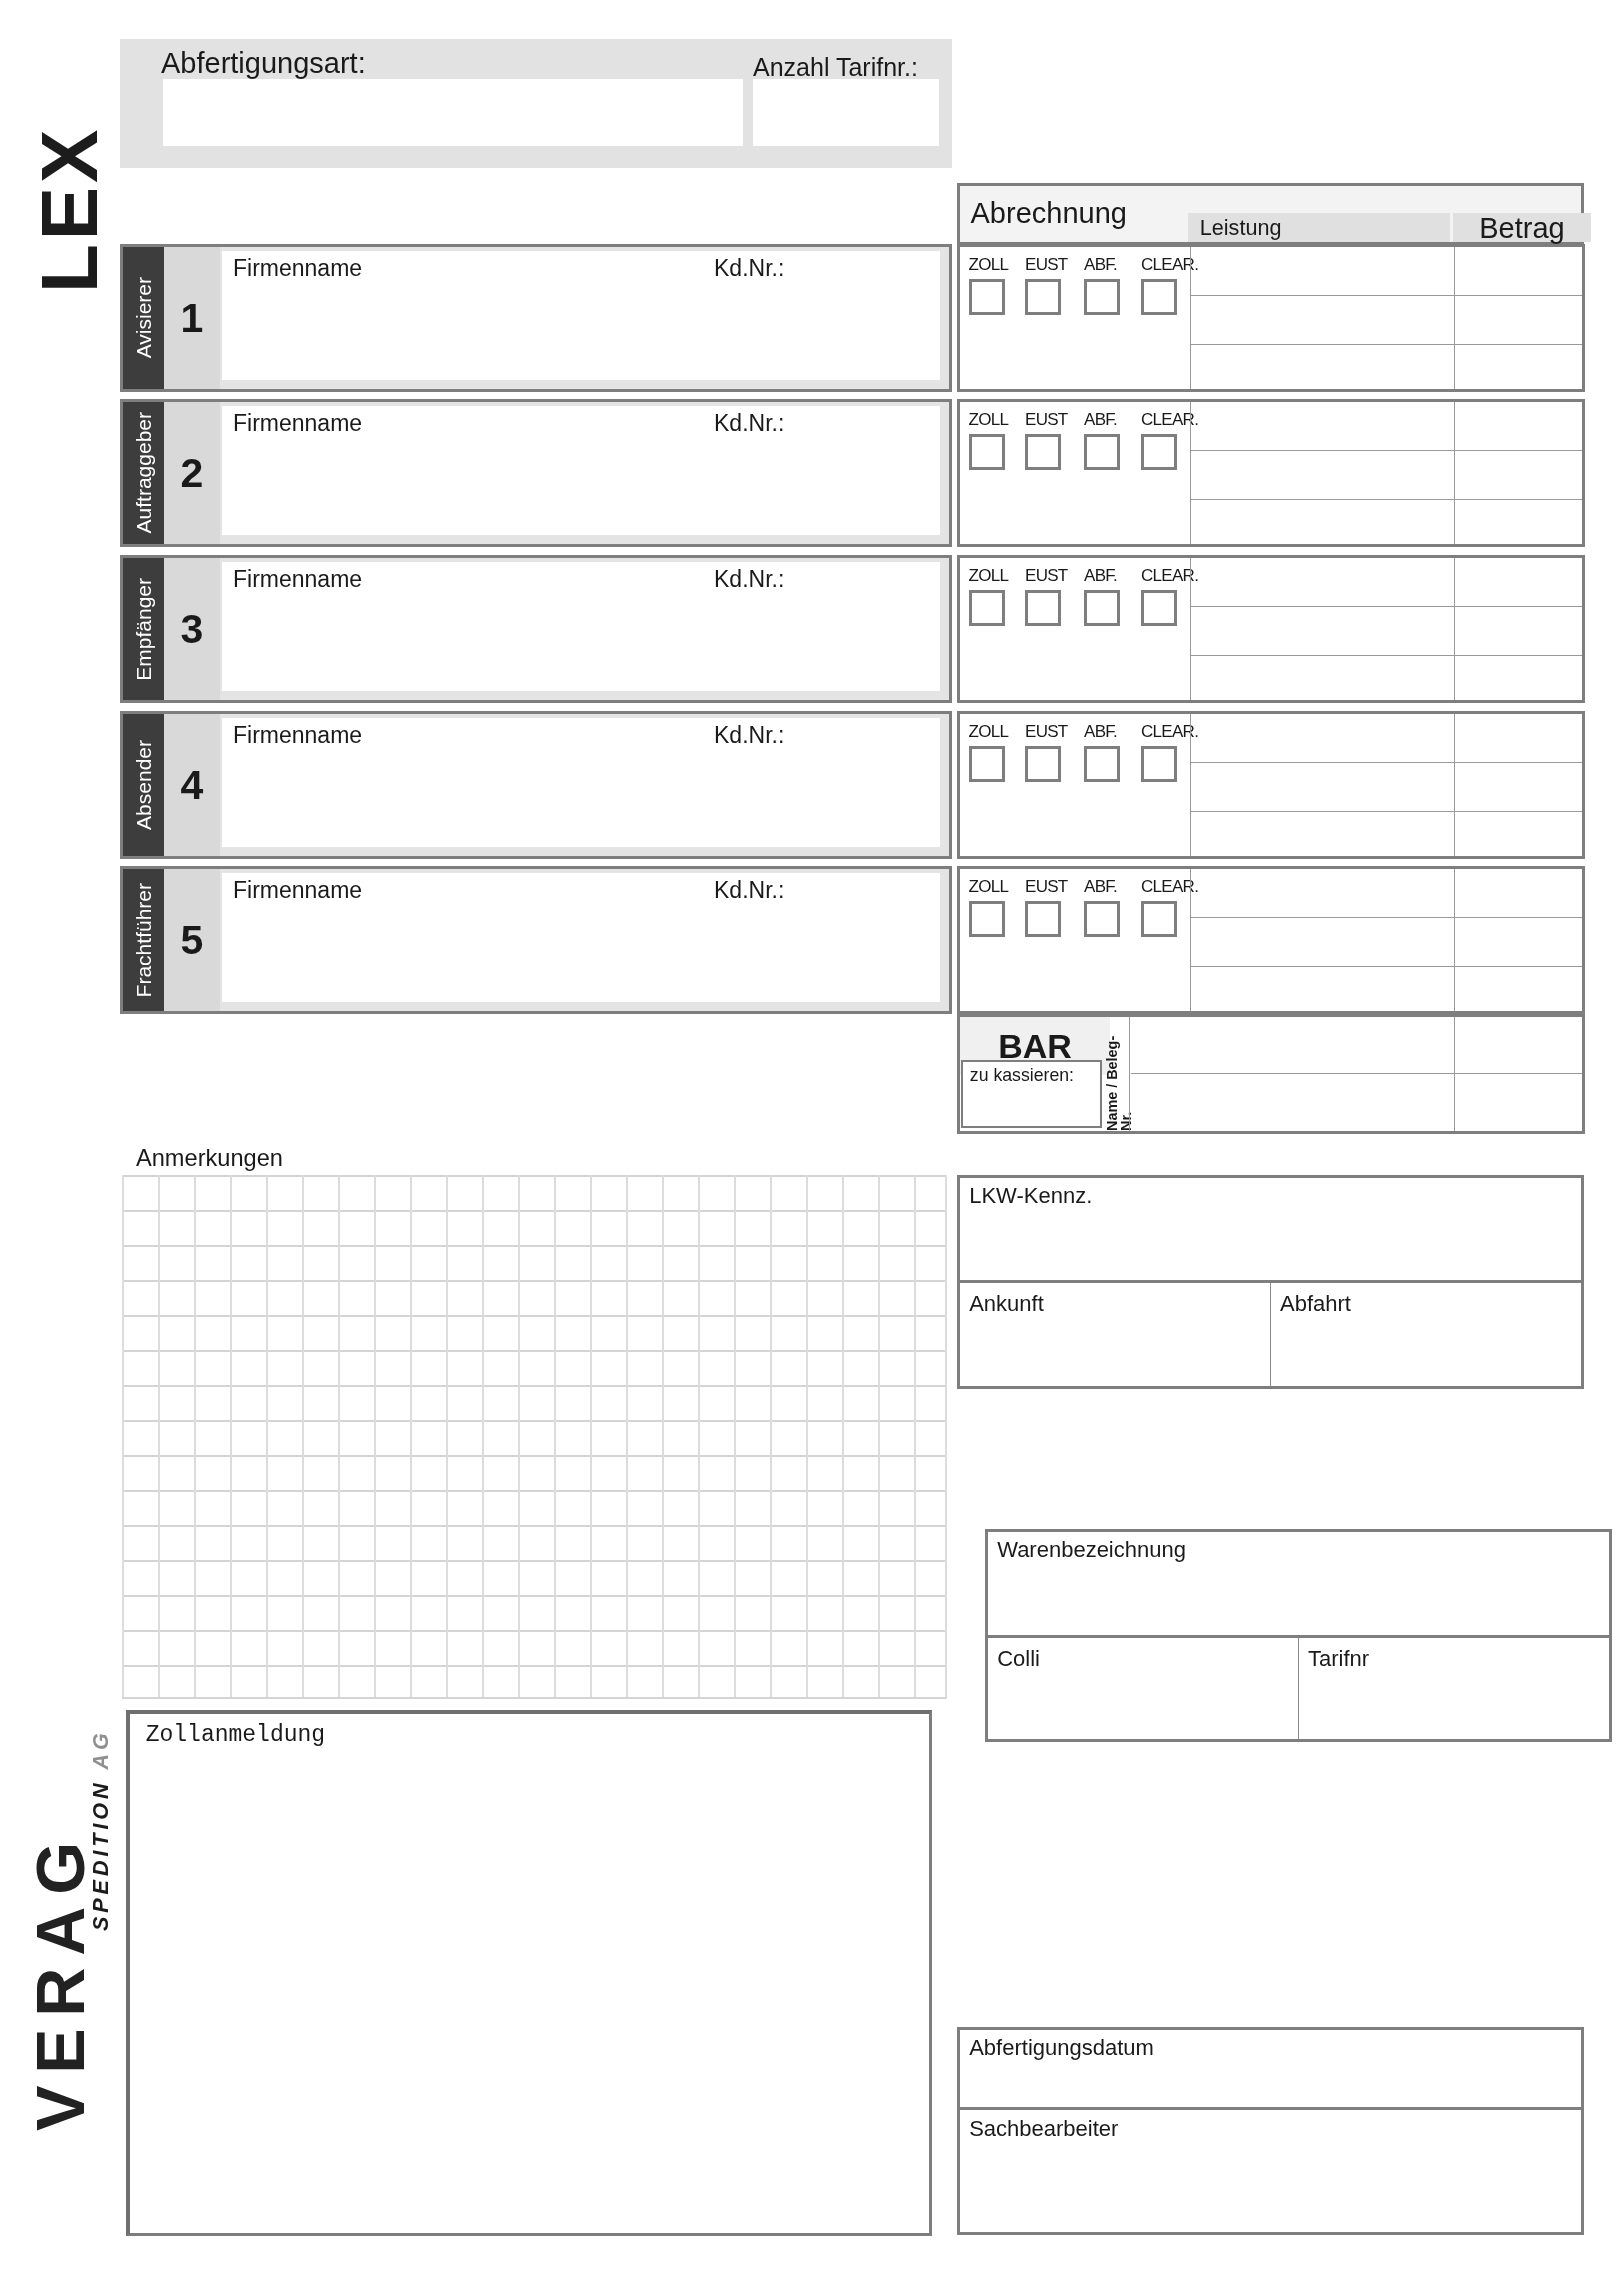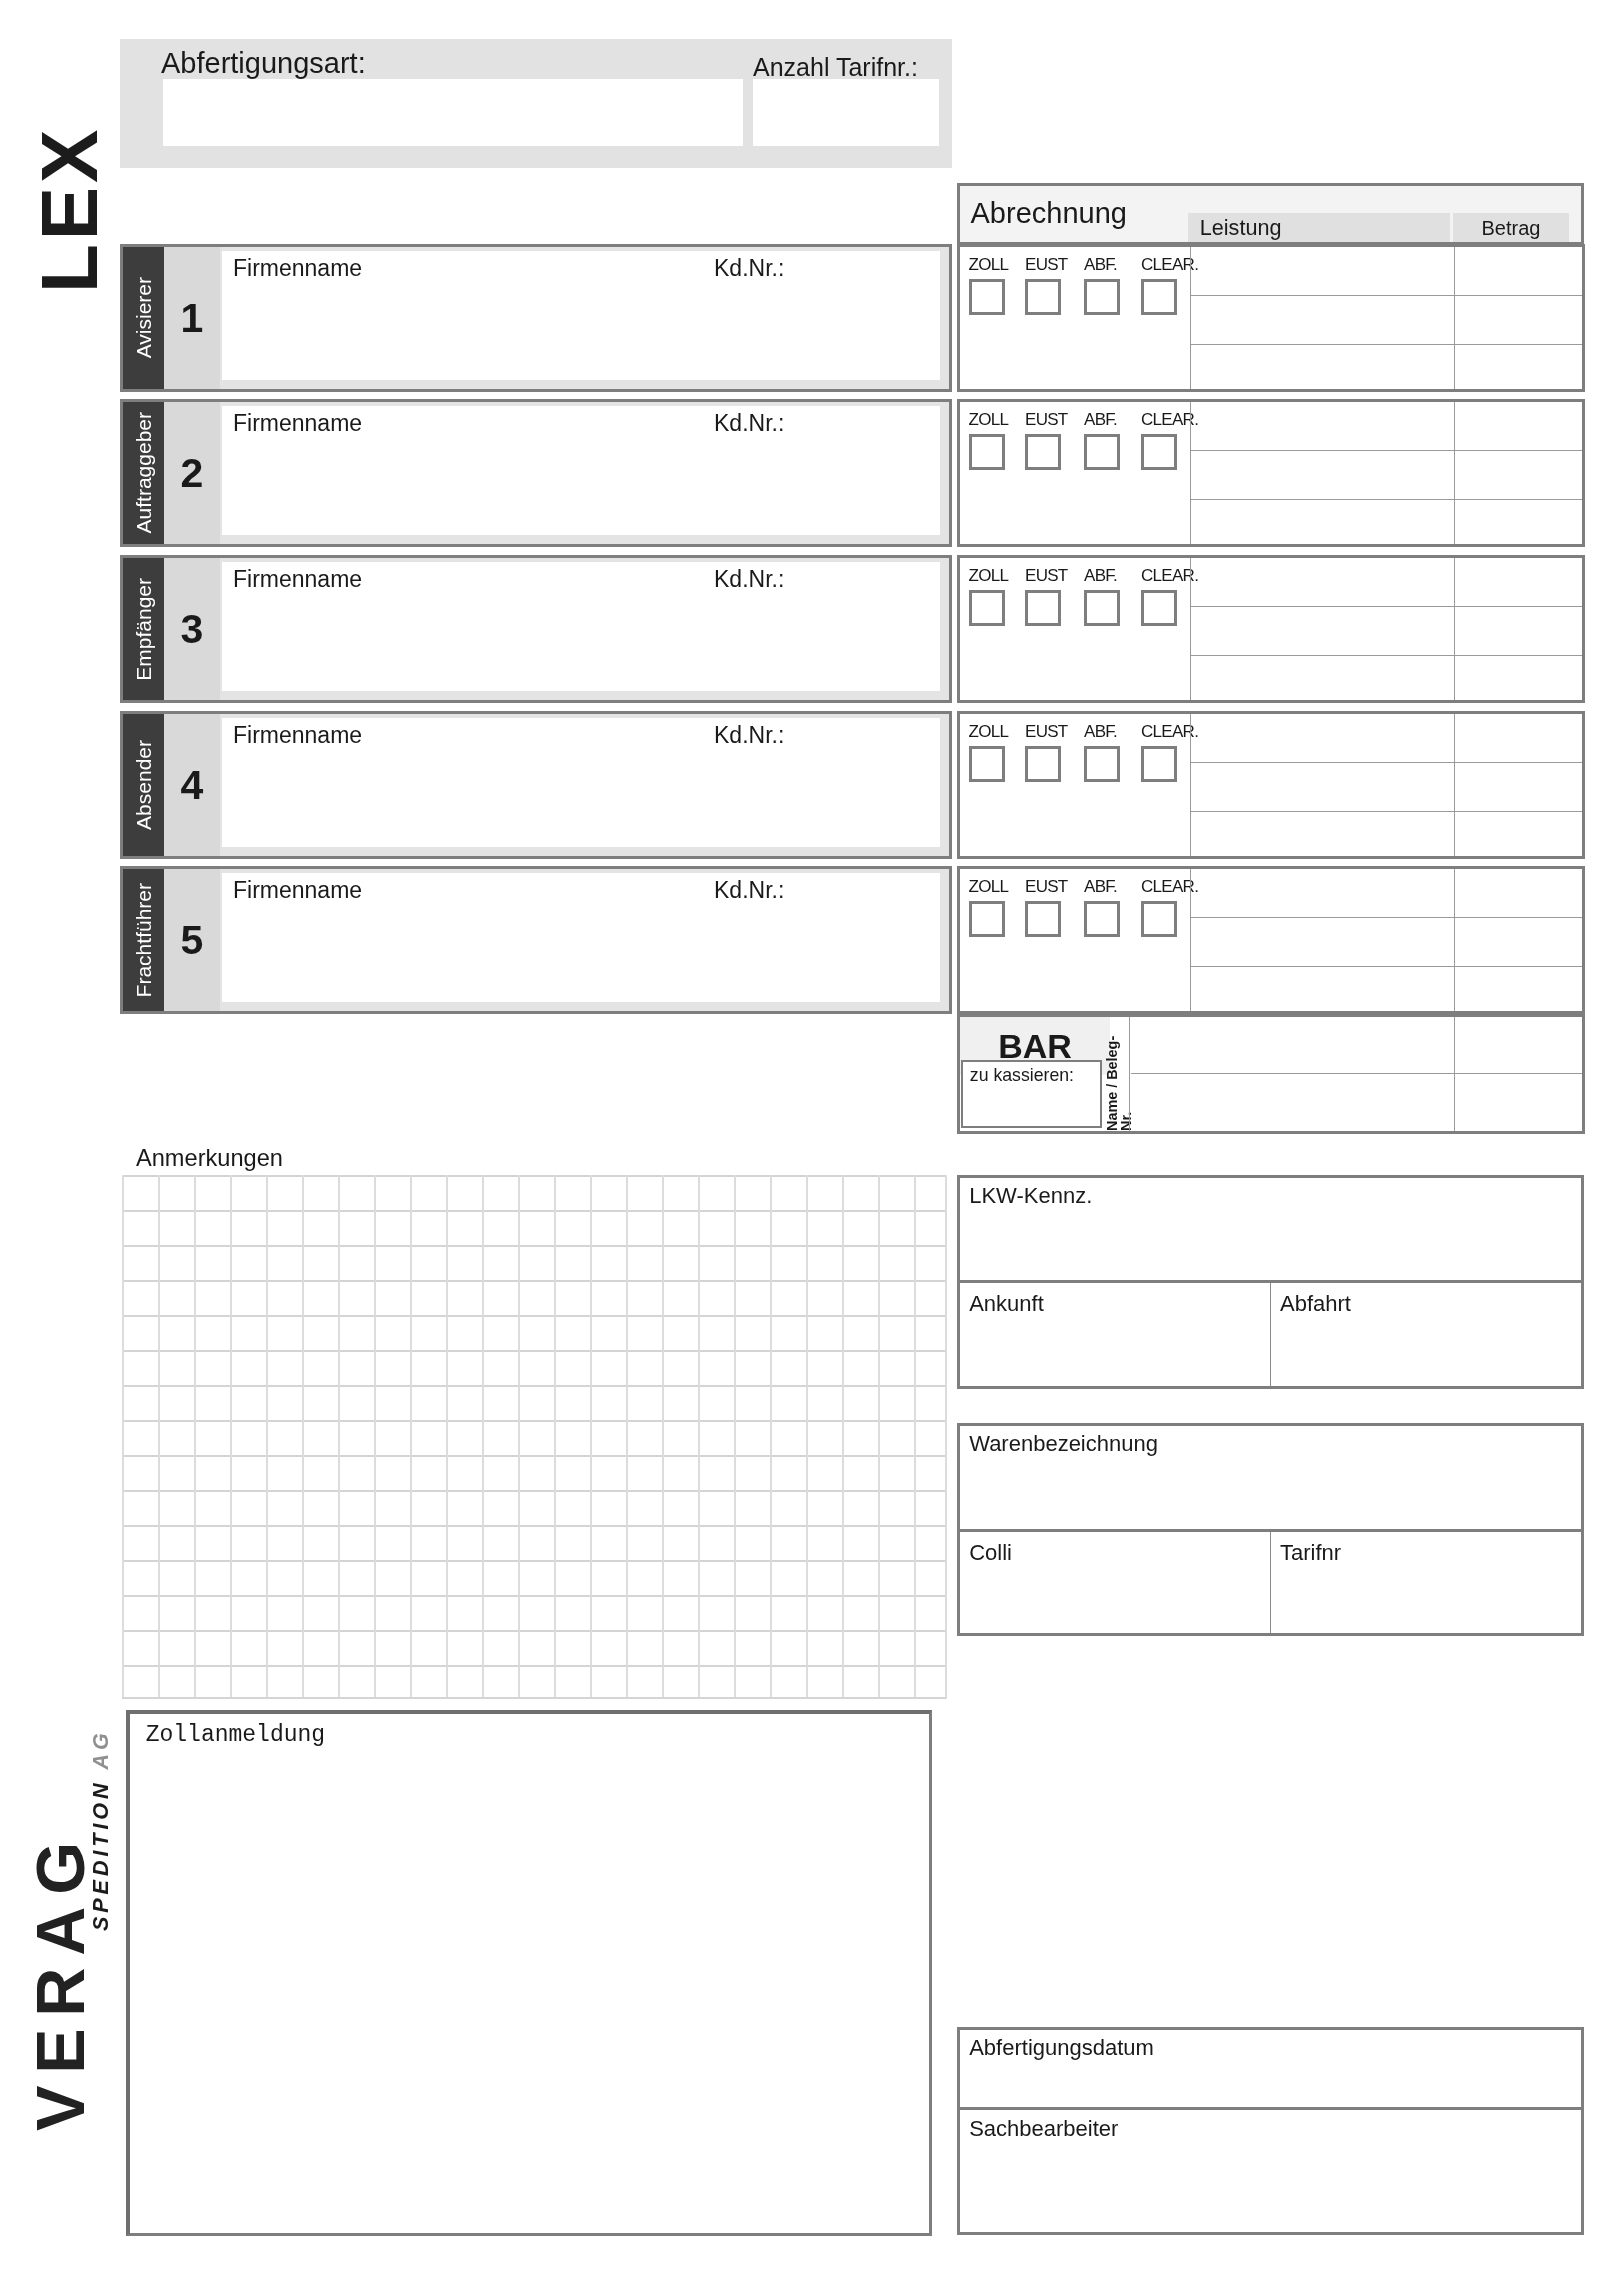--- a/index.html
+++ b/index.html
@@ -23,21 +23,21 @@
 
   .fbox{left:957px;top:39px;width:621px;height:108px;border:3.9px solid var(--border-gray,#7e7e7e);background:#fff;}
   .fbox .div{left:151px;top:0;bottom:0;width:1.3px;background:var(--border-gray,#7e7e7e);}
   .fbox .l1{left:9.2px;top:5.2px;font-size:21px;}
   .fbox .l2{left:162px;top:5.2px;font-size:21px;}
 
   
   .abox{left:957px;top:183px;width:621px;height:56px;border:3.9px solid var(--border-gray,#7e7e7e);background:var(--band-gray,#f3f3f3);}
   .abox .title{left:10.5px;top:10.5px;font-size:29px;}
   .abox .lcell{left:228px;top:27px;width:262px;height:29px;background:var(--cell-gray,#e0e0e0);font-size:21.6px;line-height:30px;padding-left:11.8px;box-sizing:border-box;}
-  .abox .bcell{left:493px;top:27px;width:116px;height:29px;background:var(--cell-gray,#e0e0e0);font-size:20px;line-height:30px;text-align:center;}
+  .abox .bcell{left:493px;top:27px;width:138px;height:29px;background:var(--cell-gray,#e0e0e0);font-size:29px;line-height:30px;text-align:center;}
 
   
   .lrow{left:120px;width:826px;height:142px;border:3.3px solid var(--border-gray,#7e7e7e);background:#e4e4e4;position:absolute;}
   .lrow .strip{position:absolute;left:0;top:0;bottom:0;width:41px;background:var(--strip-dark,#3d3d3d);display:flex;align-items:center;justify-content:center;}
   .lrow .strip .role{color:#fff;font-size:21px;font-weight:500;}
   .lrow .numcol{position:absolute;left:41px;top:0;bottom:0;width:56px;background:#d9d9d9;display:flex;align-items:center;justify-content:center;}
   .lrow .numcol span{font-size:41px;font-weight:800;}
   .lrow .whitebox{position:absolute;left:99px;top:3.9px;right:9.2px;bottom:9.2px;background:#fff;}
   .lrow .firmen{left:110px;top:7.9px;font-size:23px;}
   .lrow .kdnr{left:555px;top:7.9px;font-size:23px;margin-left:36px;}
@@ -74,21 +74,21 @@
 
   
   .ibox{border:3.9px solid var(--border-gray,#7e7e7e);background:#fff;position:absolute;left:957px;width:621px;}
   .ibox .lbl-top{position:absolute;left:9.2px;top:5.2px;font-size:22px;}
   .hdiv{position:absolute;left:0;right:0;height:3.3px;background:var(--border-gray,#7e7e7e);}
   .vdiv{position:absolute;width:1.3px;background:#8a8a8a;bottom:0;left:310px;}
   .lkw{top:1175px;height:208px;}
   .lkw .hdiv{top:102px}.lkw .vdiv{top:105px}
   .lkw .l-ank{position:absolute;left:9.2px;top:113px;font-size:22px;}
   .lkw .l-abf{position:absolute;left:320px;top:113px;font-size:22px;}
-  .ware{top:1423px;height:207px;}
+  .ware{top:1529px;height:207px;margin-left:28px;}
   .ware .hdiv{top:103px}.ware .vdiv{top:106px}
   .ware .l-colli{position:absolute;left:9.2px;top:114px;font-size:22px;}
   .ware .l-gew{position:absolute;left:320px;top:114px;font-size:22px;}
   .abft{top:2027px;height:202px;}
   .abft .hdiv{top:77px}
   .abft .l-sach{position:absolute;left:9.2px;top:86px;font-size:22px;}
 
   
   .zoll{left:126px;top:1710px;width:799px;height:519px;background:#fff;
         border-style:solid;border-width:4.6px 3.3px 3.3px 4.6px;border-color:#6f6f6f var(--border-gray,#7e7e7e) var(--border-gray,#7e7e7e) #6f6f6f;}

